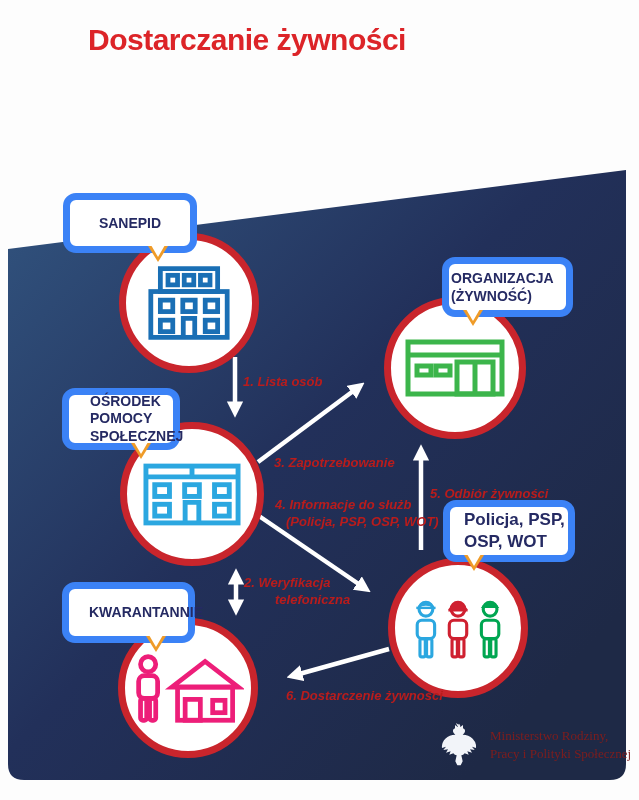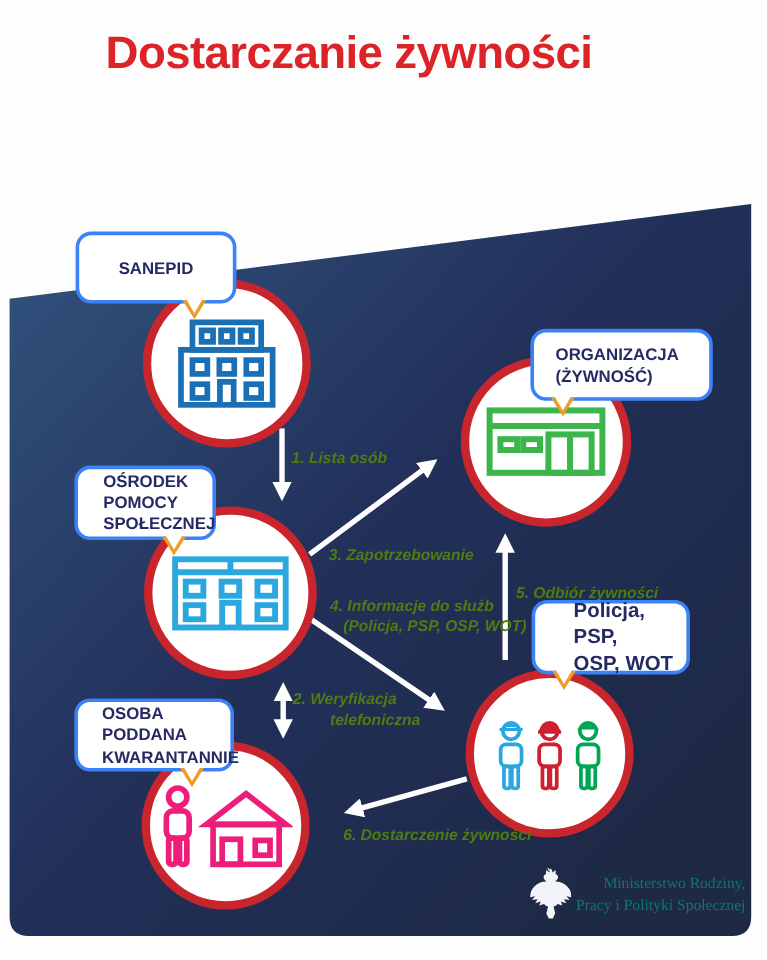--- a/index.html
+++ b/index.html
@@ -2,58 +2,58 @@
 <html><head>
 <meta charset="utf-8">
 <style>
   html,body { margin:0; padding:0; background:#ffffff; }
   .poster {
     position:relative; width:639px; height:800px; background:#fdfdfd;
     font-family:"Liberation Sans", sans-serif; overflow:hidden;
   }
   .title {
     position:absolute; left:88px; top:22px; margin:0; z-index:4;
-    color:#dc2428; font-size:38px; line-height:1.22; font-weight:bold; letter-spacing:-0.5px;
+    color:#dc2428; font-size:30px; line-height:1.22; font-weight:bold; letter-spacing:-0.5px;
   }
   .title span { display:block; }
   .panel-svg  { position:absolute; left:0; top:0; z-index:1; }
   .arrows-svg { position:absolute; left:0; top:0; z-index:2; pointer-events:none; }
   .circle {
     position:absolute; border-radius:50%; background:#ffffff;
     border:7px solid #c9252c; box-sizing:border-box; z-index:3;
     display:flex; align-items:center; justify-content:center;
   }
   .bubble {
-    position:absolute; background:#ffffff; border:3px solid #3b82f6; border-radius:13px;
+    position:absolute; background:#ffffff; border:7px solid #3b82f6; border-radius:13px;
     box-sizing:border-box; z-index:5; display:flex; flex-direction:column; justify-content:center;
     color:#252a63; font-weight:bold; font-size:14px; line-height:1.3;
   }
   .bubble .line { display:block; }
   .bubble.center { text-align:center; }
   .tail {
     position:absolute; bottom:-16px; width:0; height:0;
     border-left:10px solid transparent; border-right:10px solid transparent;
     border-top:16px solid #ef9b28;
   }
   .tail::after {
     content:""; position:absolute; left:-7px; top:-17px; width:0; height:0;
     border-left:7px solid transparent; border-right:7px solid transparent;
     border-top:12px solid #ffffff;
   }
   .tail.tail-right { right:22px; }
   .tail.tail-left  { left:14px; }
   .flow-label {
-    position:absolute; z-index:4; color:#4d7c0f; font-style:italic; font-weight:bold;
+    position:absolute; z-index:4; color:#b91c1c; font-style:italic; font-weight:bold;
     font-size:13px; line-height:1.3; white-space:nowrap;
   }
   .flow-label .l2 { display:block; }
   .footer { position:absolute; z-index:4; display:flex; align-items:center; }
   .ministry {
-    color:#0f766e; font-family:"Liberation Serif", serif; font-size:13px;
-    line-height:1.35; text-align:right; margin-left:4px;
+    color:#7f1d1d; font-family:"Liberation Serif", serif; font-size:13px;
+    line-height:1.35; text-align:left; margin-left:14px;
   }
   .ministry span { display:block; }
 </style>
 </head>
 <body>
 
 <div class="poster">
 
   <svg class="panel-svg" width="639" height="800" viewBox="0 0 639 800">
     <defs>
@@ -182,41 +182,40 @@
         <rect x="85" y="51" width="13" height="13"></rect>
       </g>
     </svg>
   </div>
 
   <div class="bubble center" style="left:63px; top:193px; width:134px; height:60px;">
     <span class="line">SANEPID</span>
     <div class="tail tail-right"></div>
   </div>
 
-  <div class="bubble" style="left:442px; top:274px; width:152px; height:60px; padding-left:18px;">
+  <div class="bubble" style="left:442px; top:257px; width:131px; height:60px; padding-left:2px;">
     <span class="line">ORGANIZACJA</span>
     <span class="line">(ŻYWNOŚĆ)</span>
     <div class="tail tail-left"></div>
   </div>
 
   <div class="bubble" style="left:62px; top:388px; width:118px; height:62px; padding-left:21px; line-height:1.25;">
     <span class="line">OŚRODEK</span>
     <span class="line">POMOCY</span>
     <span class="line">SPOŁECZNEJ</span>
     <div class="tail tail-right"></div>
   </div>
 
-  <div class="bubble" style="left:443px; top:500px; width:132px; height:62px; padding-left:32px; font-size:17px;">
+  <div class="bubble" style="left:443px; top:500px; width:132px; height:62px; padding-left:14px; font-size:17px;">
     <span class="line">Policja, PSP,</span>
     <span class="line">OSP, WOT</span>
     <div class="tail tail-left"></div>
   </div>
 
   <div class="bubble" style="left:62px; top:582px; width:133px; height:61px; padding-left:20px;">
-    <span class="line">OSOBA PODDANA</span>
     <span class="line">KWARANTANNIE</span>
     <div class="tail tail-right"></div>
   </div>
 
   <div class="flow-label" style="left:243px; top:374px;">
     <span>1. Lista osób</span>
   </div>
   <div class="flow-label" style="left:274px; top:455px;">
     <span>3. Zapotrzebowanie</span>
   </div>

